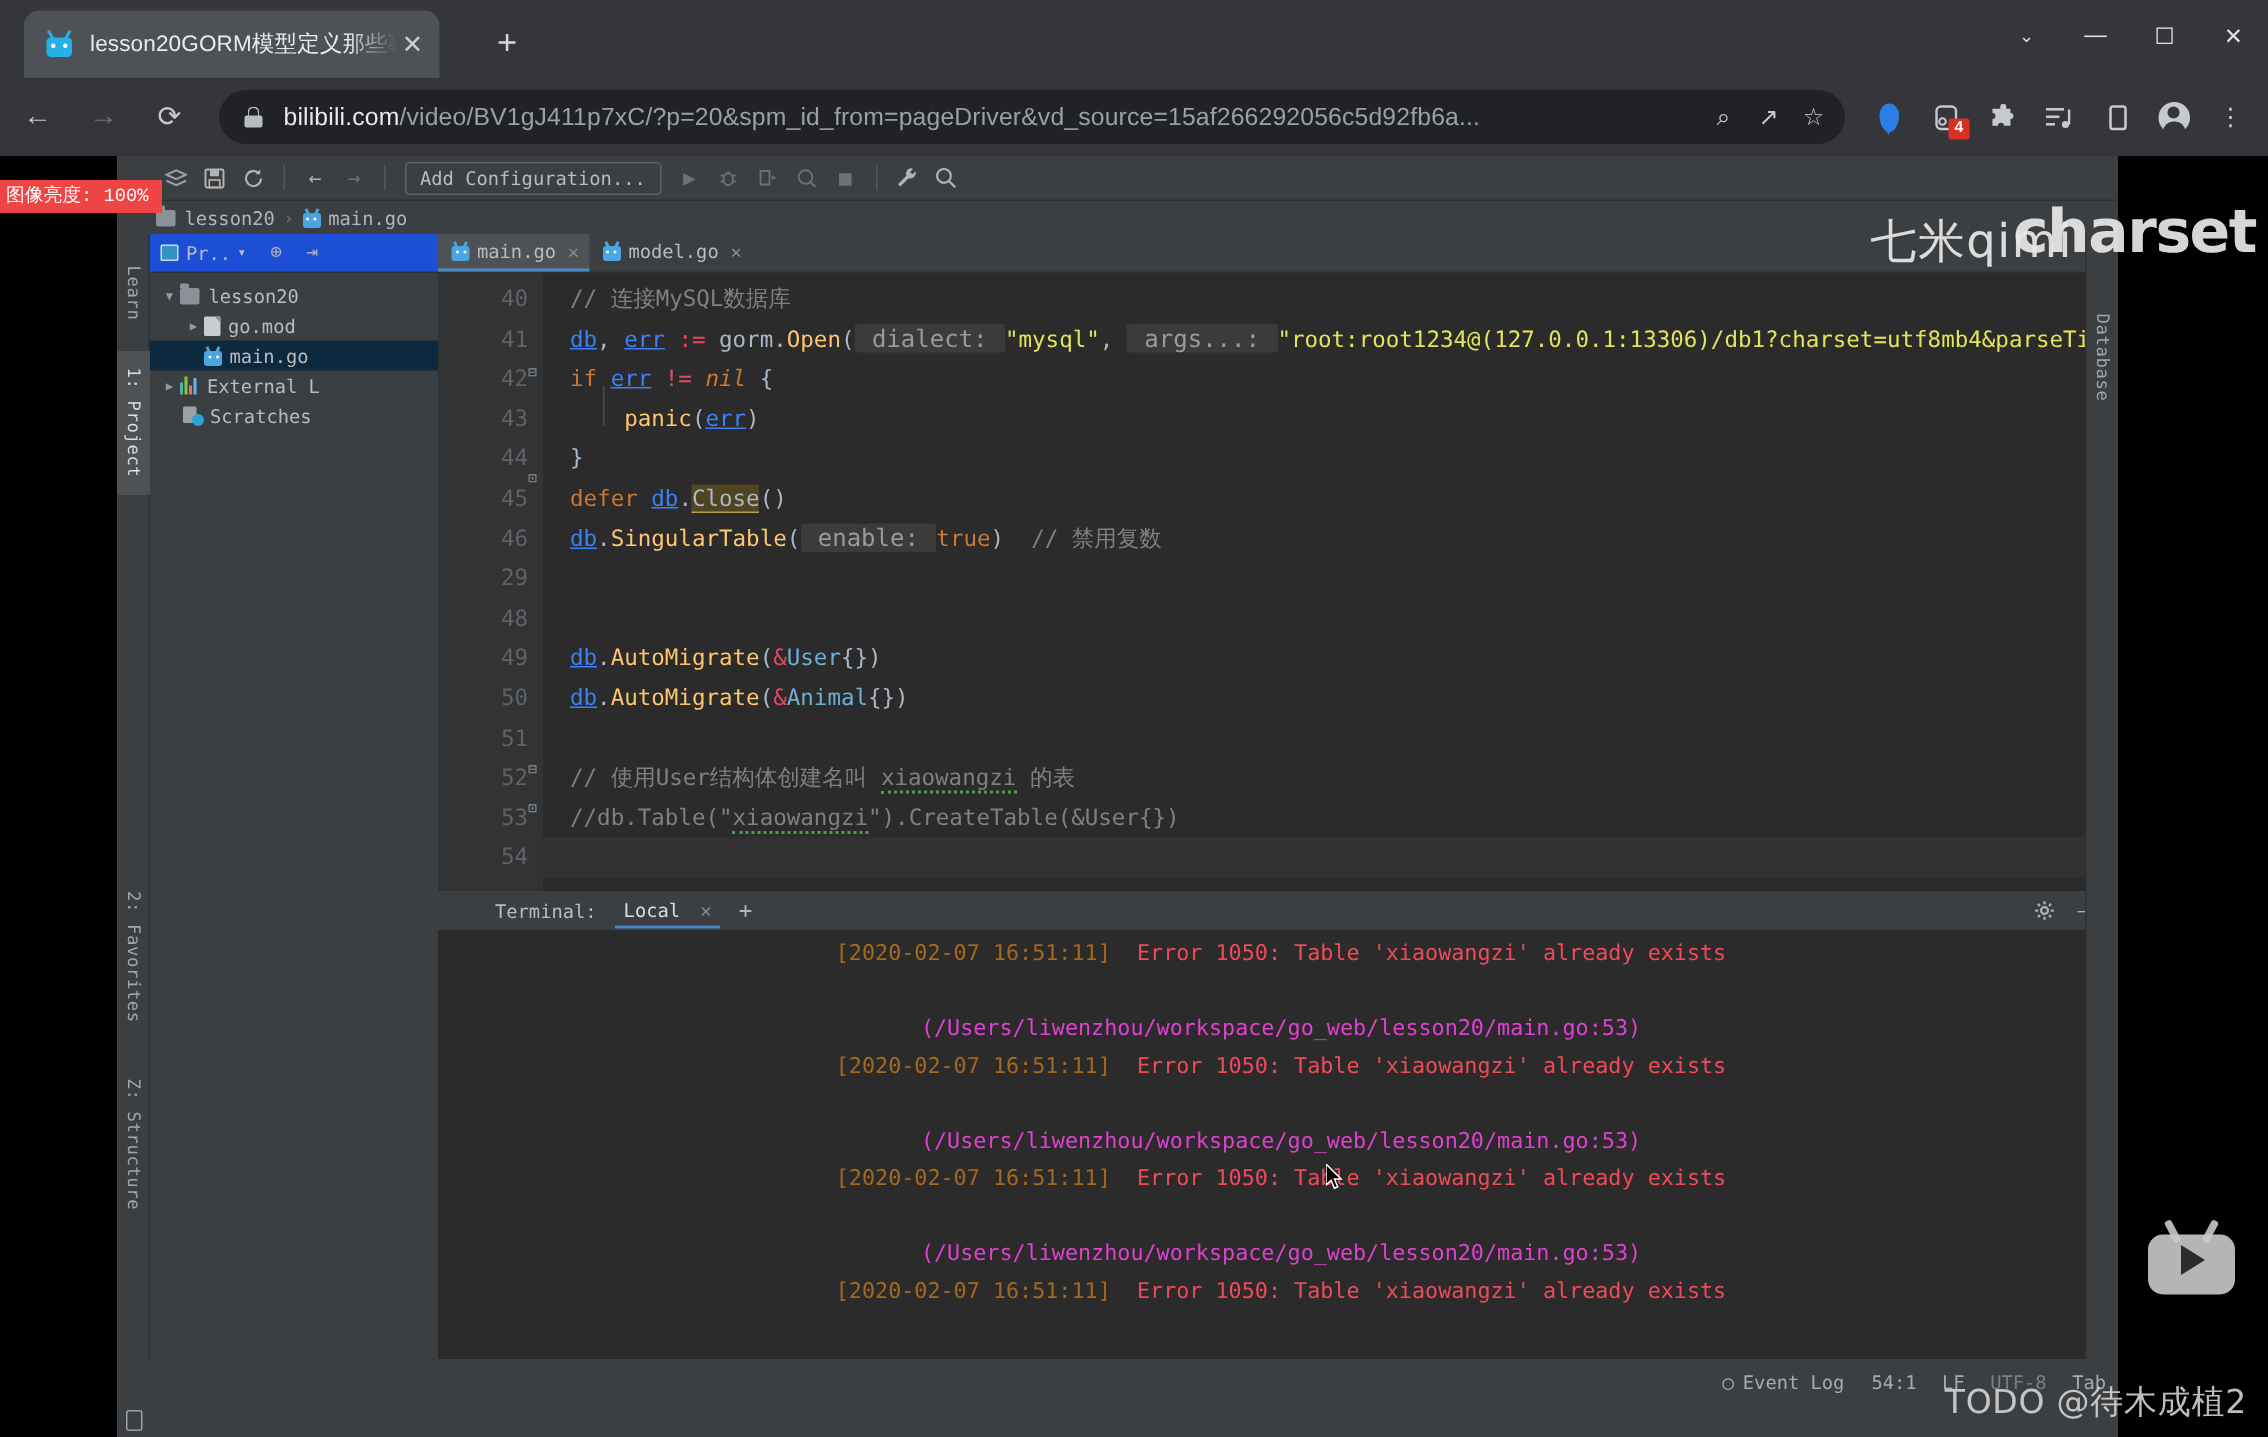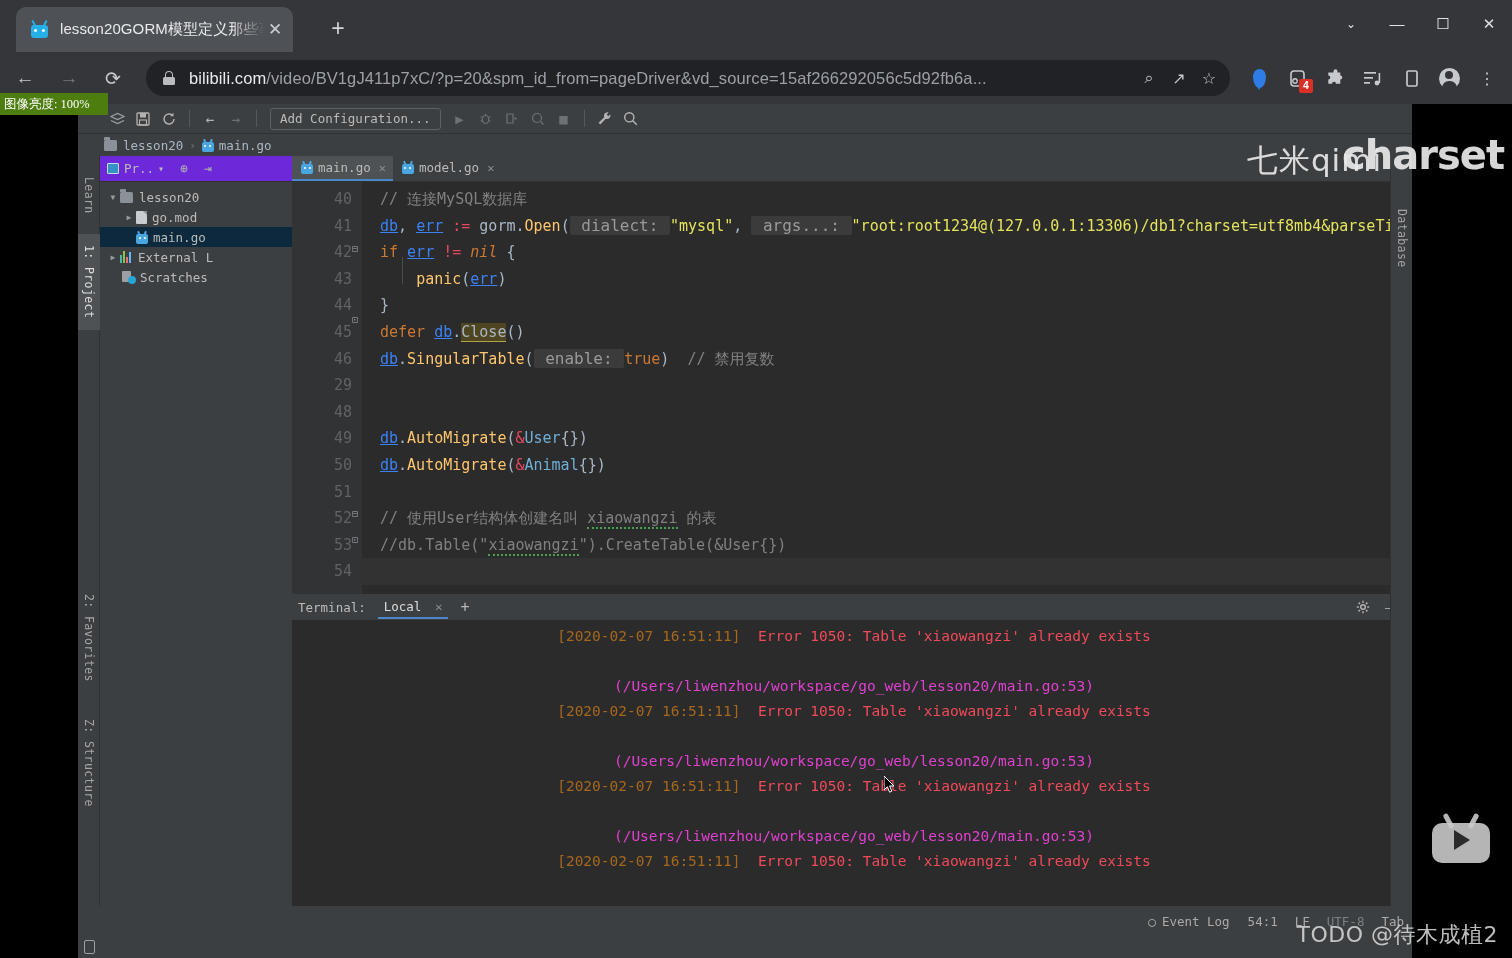--- a/index.html
+++ b/index.html
@@ -107,24 +107,24 @@
   .avatar-circle::after { content: ""; position: absolute; left: 3px; top: 13px;
     width: 15px; height: 10px; border-radius: 7px 7px 0 0; background: #35363a; }
 
   
   .ide {
     position: absolute; left: 78px; top: 104px; width: 1334px; height: 854px;
     background: #3c3f41; color: #bbbbbb;
     font-family: "DejaVu Sans Mono", monospace;
   }
   .brightness-overlay {
-    position: absolute; left: 0; top: 93px; width: 108px; height: 22px;
-    background: #4d7c0f; color: #fff; font-size: 12.5px; line-height: 22px;
+    position: absolute; left: 0; top: 120px; width: 108px; height: 22px;
+    background: #ef4444; color: #fff; font-size: 12.5px; line-height: 22px;
     padding-left: 4px; z-index: 40; white-space: nowrap;
-    font-family: Liberation Serif, serif;
+    font-family: Liberation Mono, monospace;
   }
 
   .ide-toolbar {
     position: relative; height: 30px; background: #3c3f41;
     display: flex; align-items: center; padding-left: 26px;
     border-bottom: 1px solid #2f3133;
   }
   .tb-icon { width: 26px; height: 24px; display: flex; align-items: center;
              justify-content: center; color: #b3b3b3; font-size: 14px; cursor: pointer; }
   .tb-icon.dim { color: #6e7174; }
@@ -170,21 +170,21 @@
     writing-mode: vertical-rl; text-orientation: mixed;
     font-size: 11.5px; color: #a5a5a5; letter-spacing: .4px;
     display: flex; align-items: center; justify-content: center; cursor: pointer;
     font-family: "DejaVu Sans Mono", monospace;
   }
   .rail-item.sel { background: #4e5254; color: #ddd; }
 
   
   .tool-header {
     position: absolute; left: 22px; top: 0; width: 192px; height: 26px;
-    background: #6d28d9; display: flex; align-items: center; padding-left: 7px;
+    background: #1d4ed8; display: flex; align-items: center; padding-left: 7px;
     border-bottom: 1px solid #2f3133;
   }
   .th-label { color: #bbb; font-size: 12.5px; display: flex; align-items: center; }
   .th-sq { width: 12px; height: 11px; background: #3592c4; border: 1px solid #c6dcea;
            margin-right: 5px; border-radius: 1px; }
   .th-ic { width: 24px; height: 22px; display: flex; align-items: center;
            justify-content: center; color: #b0b0b0; font-size: 13px; cursor: pointer; }
   .tree {
     position: absolute; left: 22px; top: 26px; width: 192px; height: 776px;
     background: #3c3f41; font-size: 12.5px; padding-top: 5px;
@@ -258,21 +258,21 @@
     background: #3c3f41; color: #bbb; font-size: 12.5px; line-height: 22px;
     padding-left: 78px;
   }
 
   
   .term-header {
     position: absolute; left: 0; top: 438px; width: 1120px; height: 26px;
     background: #3c3f41; display: flex; align-items: center; padding-left: 6px;
     font-size: 12.5px; color: #bbb;
   }
-  .term-title { margin-right: 12px; }
+  .term-title { margin-right: 12px; margin-left: 32px; }
   .term-tab { padding: 0 6px; border-bottom: 2px solid #4a88c7; height: 24px;
               line-height: 24px; color: #ddd; cursor: pointer; }
   .term-tab .x { color: #8a8f94; margin-left: 6px; }
   .term-plus { margin-left: 12px; color: #b7b7b7; font-size: 15px; cursor: pointer; }
   .term-right { margin-left: auto; display: flex; align-items: center; padding-right: 10px; }
   .term-right .ti { width: 26px; height: 22px; display: flex; align-items: center;
                     justify-content: center; color: #b0b0b0; font-size: 13px; cursor: pointer; }
 
   .term-body {
     position: absolute; left: 0; top: 464px; width: 1120px; height: 310px;

